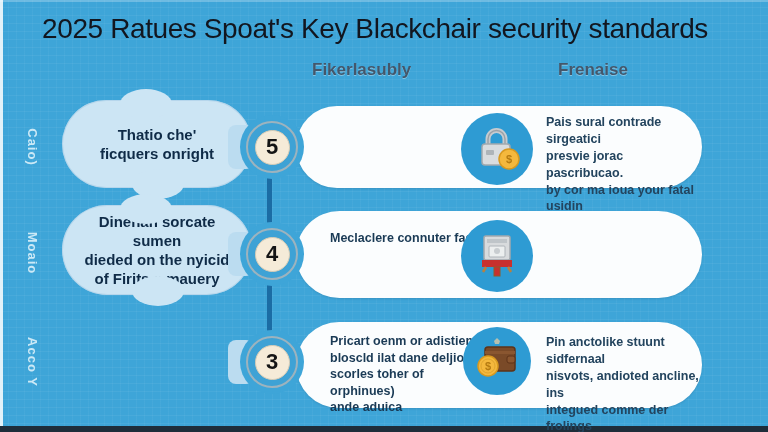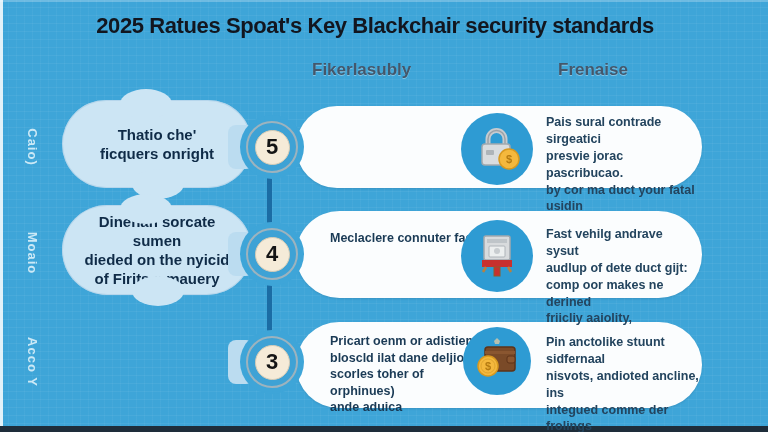--- a/index.html
+++ b/index.html
@@ -10,21 +10,21 @@
       repeating-linear-gradient(0deg, rgba(255,255,255,0.05) 0 1px, transparent 1px 8px),
       repeating-linear-gradient(90deg, rgba(255,255,255,0.04) 0 1px, transparent 1px 8px);
     font-family:"Liberation Sans", sans-serif;
   }
   .left-edge{position:absolute;left:0;top:0;width:3px;height:432px;background:rgba(255,255,255,0.85);}
   .bottom-bar{position:absolute;left:0;bottom:0;width:768px;height:6px;background:#1E2D3A;}
   .top-line{position:absolute;left:0;top:0;width:768px;height:2px;background:rgba(255,255,255,0.25);}
 
   .title{
     position:absolute;left:0;top:13px;width:750px;text-align:center;
-    font-size:22px;font-weight:700;letter-spacing:-0.4px;color:#12161F;
+    font-size:28px;font-weight:400;letter-spacing:-0.4px;color:#12161F;
   }
   .col-header{
     position:absolute;top:60px;font-size:17px;font-weight:700;color:#44576B;
     text-shadow:0 1px 0 rgba(255,255,255,0.35);
   }
   .col-h1{left:108px;margin-top:38px;} .col-h2{left:312px;} .col-h3{left:558px;}
 
   .side-label{
     position:absolute;width:110px;height:20px;text-align:center;
     transform:rotate(90deg);transform-origin:center;
@@ -114,21 +114,21 @@
         <path d="M15 23 v-7 a8.5 8.5 0 0 1 17 0 v7" fill="none" stroke="#9AA2A8" stroke-width="1.5"></path>
         <rect x="9" y="21" width="28" height="21" rx="3" fill="#D9DCDF" stroke="#A3A9AE" stroke-width="1.5"></rect>
         <rect x="13" y="27" width="8" height="5" rx="1" fill="#AEB4B9"></rect>
         <circle cx="36" cy="36" r="10" fill="#F4B83D" stroke="#D8991F" stroke-width="1.5"></circle>
         <text x="36" y="40" text-anchor="middle" font-size="11" font-weight="bold" fill="#B57B12">$</text>
       </svg>
     </span>
   </div>
   <div class="right-text" style="left:546px;top:114px;width:152px;">Pais sural contrade sirgeatici
 presvie jorac pascribucao.
-by cor ma duct your fatal
+by cor ma ioua your fatal
 usidin</div>
 
   <div class="blob" style="top:205px;height:90px;">
     <div class="stage-text">Dinenah sorcate sumen
 dieded on the nyicid
 of Firits a mauery</div>
   </div>
   <div class="blob-tab" style="left:228px;top:232px;"></div>
   <div class="pill" style="top:211px;height:87px;"></div>
   <div class="num-circle" style="top:228px;">
@@ -141,24 +141,20 @@
         <rect x="11" y="6" width="26" height="24" rx="2" fill="#D8DBDD" stroke="#A3A9AE" stroke-width="1.5"></rect>
         <rect x="14" y="9" width="20" height="4" fill="#BFC5C9"></rect>
         <rect x="16" y="16" width="16" height="11" rx="1" fill="#ECEFEF" stroke="#AEB4B9" stroke-width="1"></rect>
         <circle cx="24" cy="21" r="3" fill="#C8CDD0"></circle>
         <rect x="9" y="30" width="30" height="7" fill="#C8302E"></rect>
         <path d="M13 37 L10 42 M35 37 L38 42" stroke="#B8803F" stroke-width="2.5"></path>
         <rect x="21" y="37" width="6" height="9" fill="#C8302E" stroke="#8E5A2B" stroke-width="1"></rect>
       </svg>
     </span>
   </div>
-  <div class="right-text" style="left:546px;top:226px;width:152px;">Fast vehilg andrave sysut
-audlup of dete duct gijt:
-comp oor makes ne derined
-friicliy aaiolity,</div>
 
   <div class="blob-tab" style="left:228px;top:340px;"></div>
   <div class="pill" style="top:322px;height:86px;"></div>
   <div class="num-circle" style="top:336px;">
     <div class="num-inner">3</div>
   </div>
   <div class="mid-text" style="left:330px;top:333px;width:160px;">Pricart oenm or adistieng
 bloscld ilat dane deljios
 scorles toher of orphinues)
 ande aduica</div>

